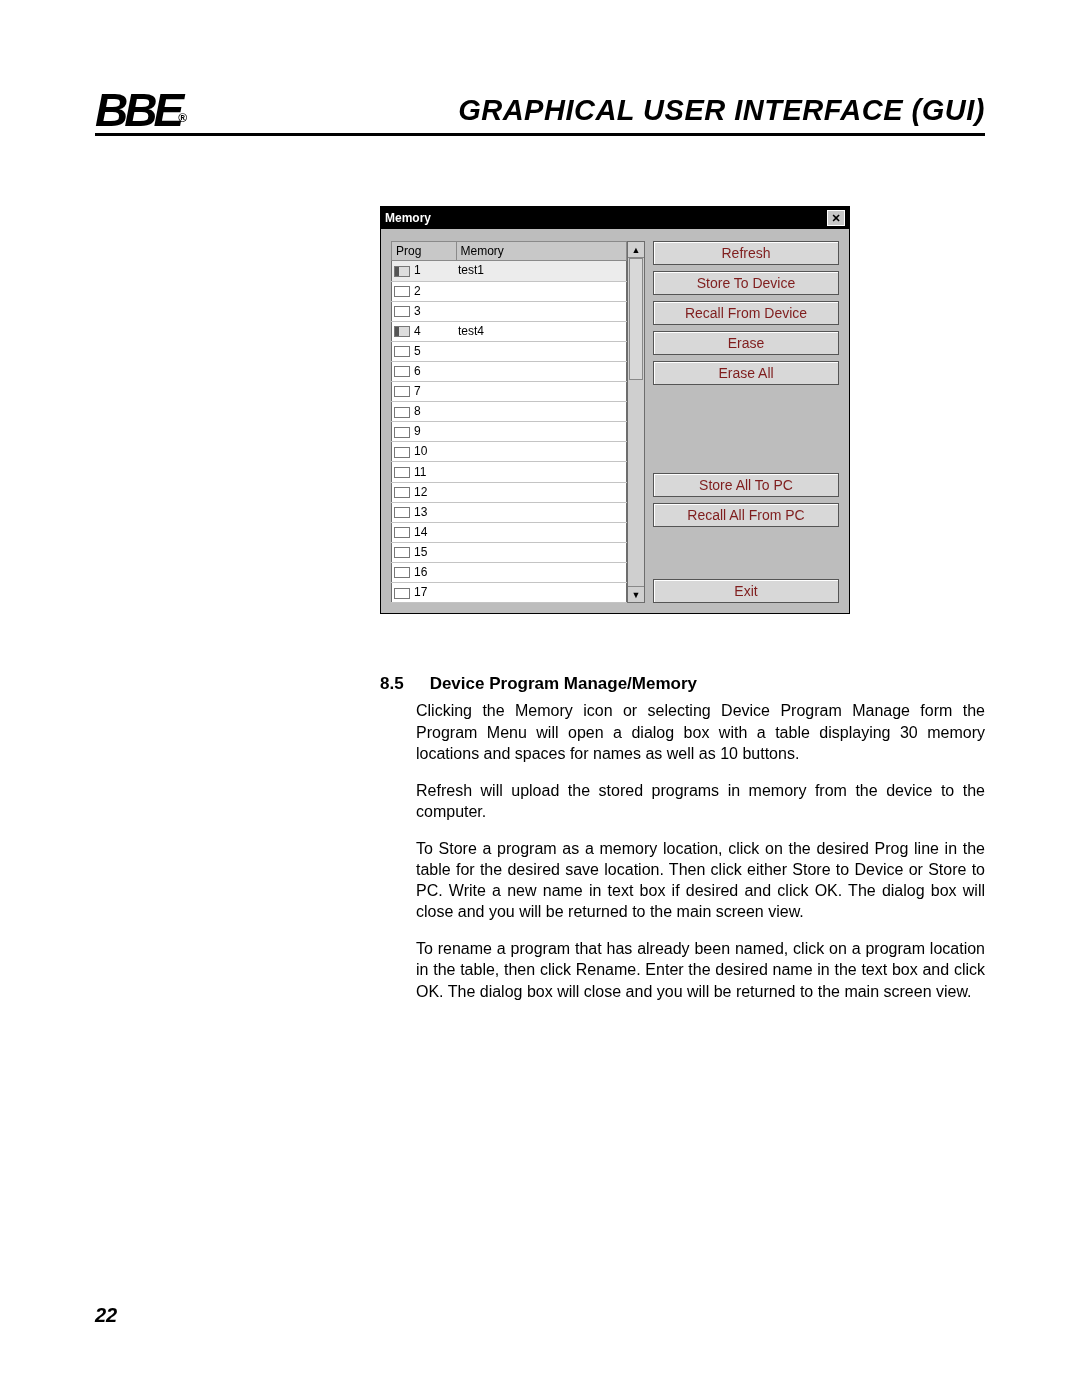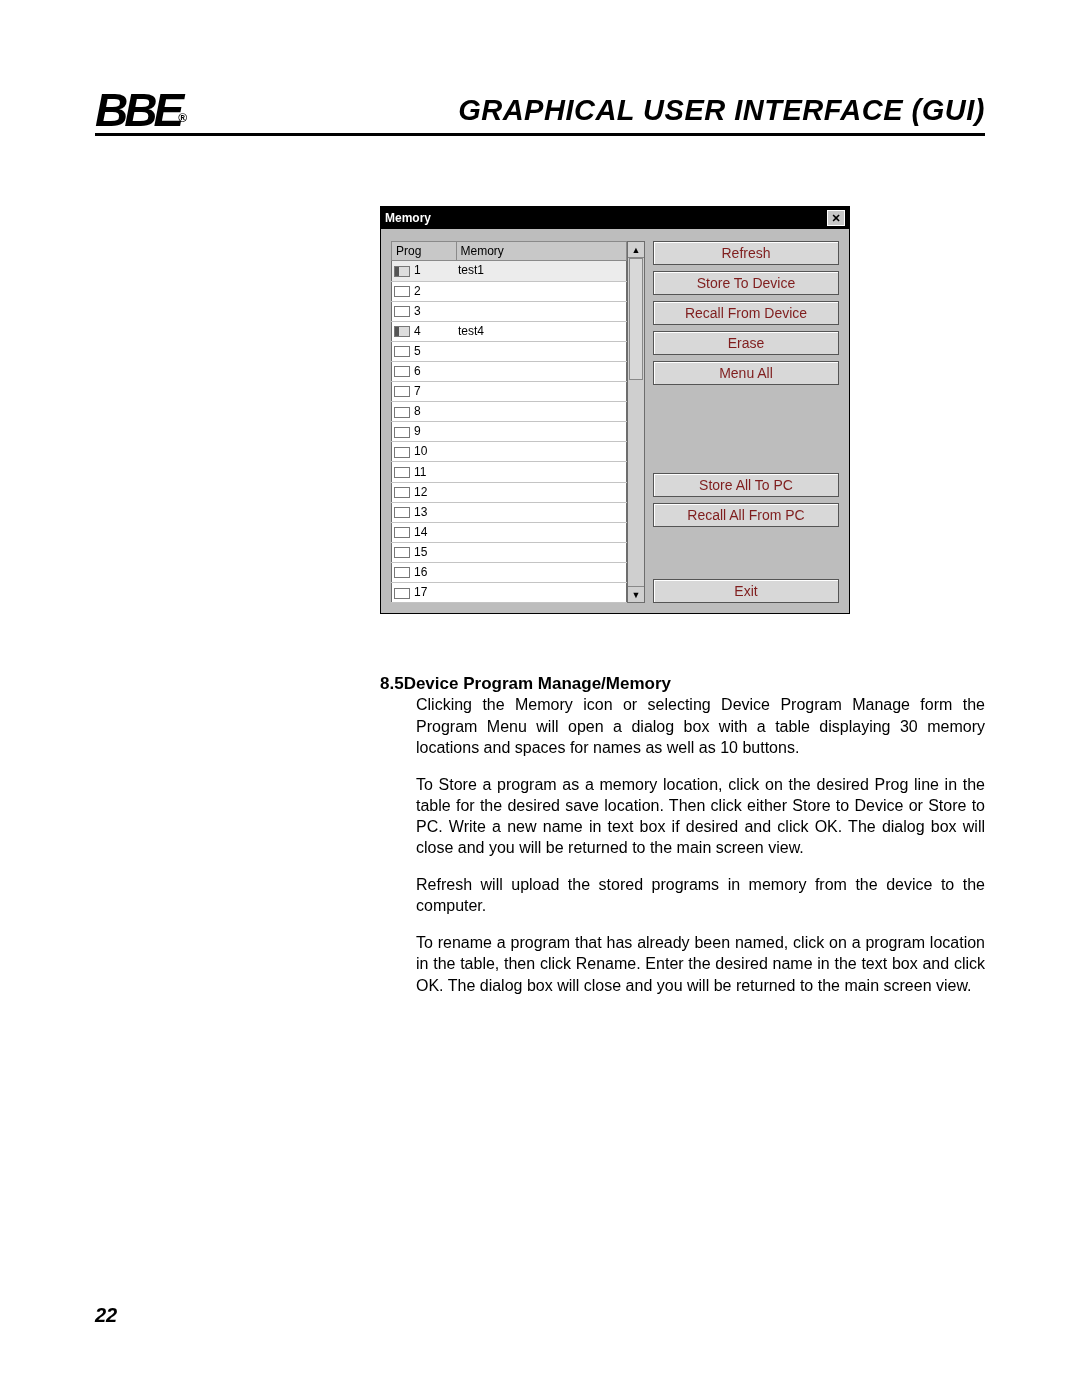--- a/index.html
+++ b/index.html
@@ -38,21 +38,21 @@
   .sbar .track{flex:1;background:#cfcfcf;position:relative}
   .sbar .thumb{position:absolute;left:1px;right:1px;top:0;height:120px;background:#d8d8d8;border:1px solid #888}
   
   .btncol{flex:1;display:flex;flex-direction:column;gap:6px}
   .winbtn{height:22px;background:#d8d8d8;border:1px solid #555;font-size:14px;
           display:flex;align-items:center;justify-content:center;color:#7f1d1d;
           box-shadow:inset 1px 1px 0 #fff}
   .gap-sm{height:40px}
   .gap-lg{height:76px}
   
-  .sec-head{display:flex;font-weight:700;font-size:17px;margin-bottom:0}
+  .sec-head{display:flex;gap:26px;font-weight:700;font-size:17px;margin-bottom:6px}
   .para{font-size:16px;line-height:1.32;margin:0 0 16px 0;text-align:justify}
   .indent{margin-left:36px}
   .pagenum{position:absolute;left:95px;bottom:70px;font-weight:700;font-style:italic;font-size:20px}
 </style>
 </head>
 <body>
 
 <div class="page">
 
   <div class="header">
@@ -157,36 +157,36 @@
                 <div class="thumb"></div>
               </div>
               <div class="btn">▼</div>
             </div>
           </div>
           <div class="btncol">
             <div class="winbtn">Refresh</div>
             <div class="winbtn">Store To Device</div>
             <div class="winbtn">Recall From Device</div>
             <div class="winbtn">Erase</div>
-            <div class="winbtn">Menu All</div>
+            <div class="winbtn">Erase All</div>
             <div class="gap-lg"></div>
             <div class="winbtn">Store All To PC</div>
             <div class="winbtn">Recall All From PC</div>
             <div class="gap-sm"></div>
             <div class="winbtn">Exit</div>
           </div>
         </div>
       </div>
     </div>
 
     <div class="sec-head">
       <span>8.5</span>
       <span>Device Program Manage/Memory</span>
     </div>
     <p class="para indent">Clicking the Memory icon or selecting Device Program Manage form the Program Menu will open a dialog box with a table displaying 30 memory locations and spaces for names as well as 10 buttons.</p>
+    <p class="para indent">Refresh will upload the stored programs in memory from the device to the computer.</p>
     <p class="para indent">To Store a program as a memory location, click on the desired Prog line in the table for the desired save location. Then click either Store to Device or Store to PC. Write a new name in text box if desired and click OK. The dialog box will close and you will be returned to the main screen view.</p>
-    <p class="para indent">Refresh will upload the stored programs in memory from the device to the computer.</p>
     <p class="para indent">To rename a program that has already been named, click on a program location in the table, then click Rename. Enter the desired name in the text box and click OK. The dialog box will close and you will be returned to the main screen view.</p>
 
   </div>
 
   <div class="pagenum">22</div>
 </div>
 
 </body></html>

